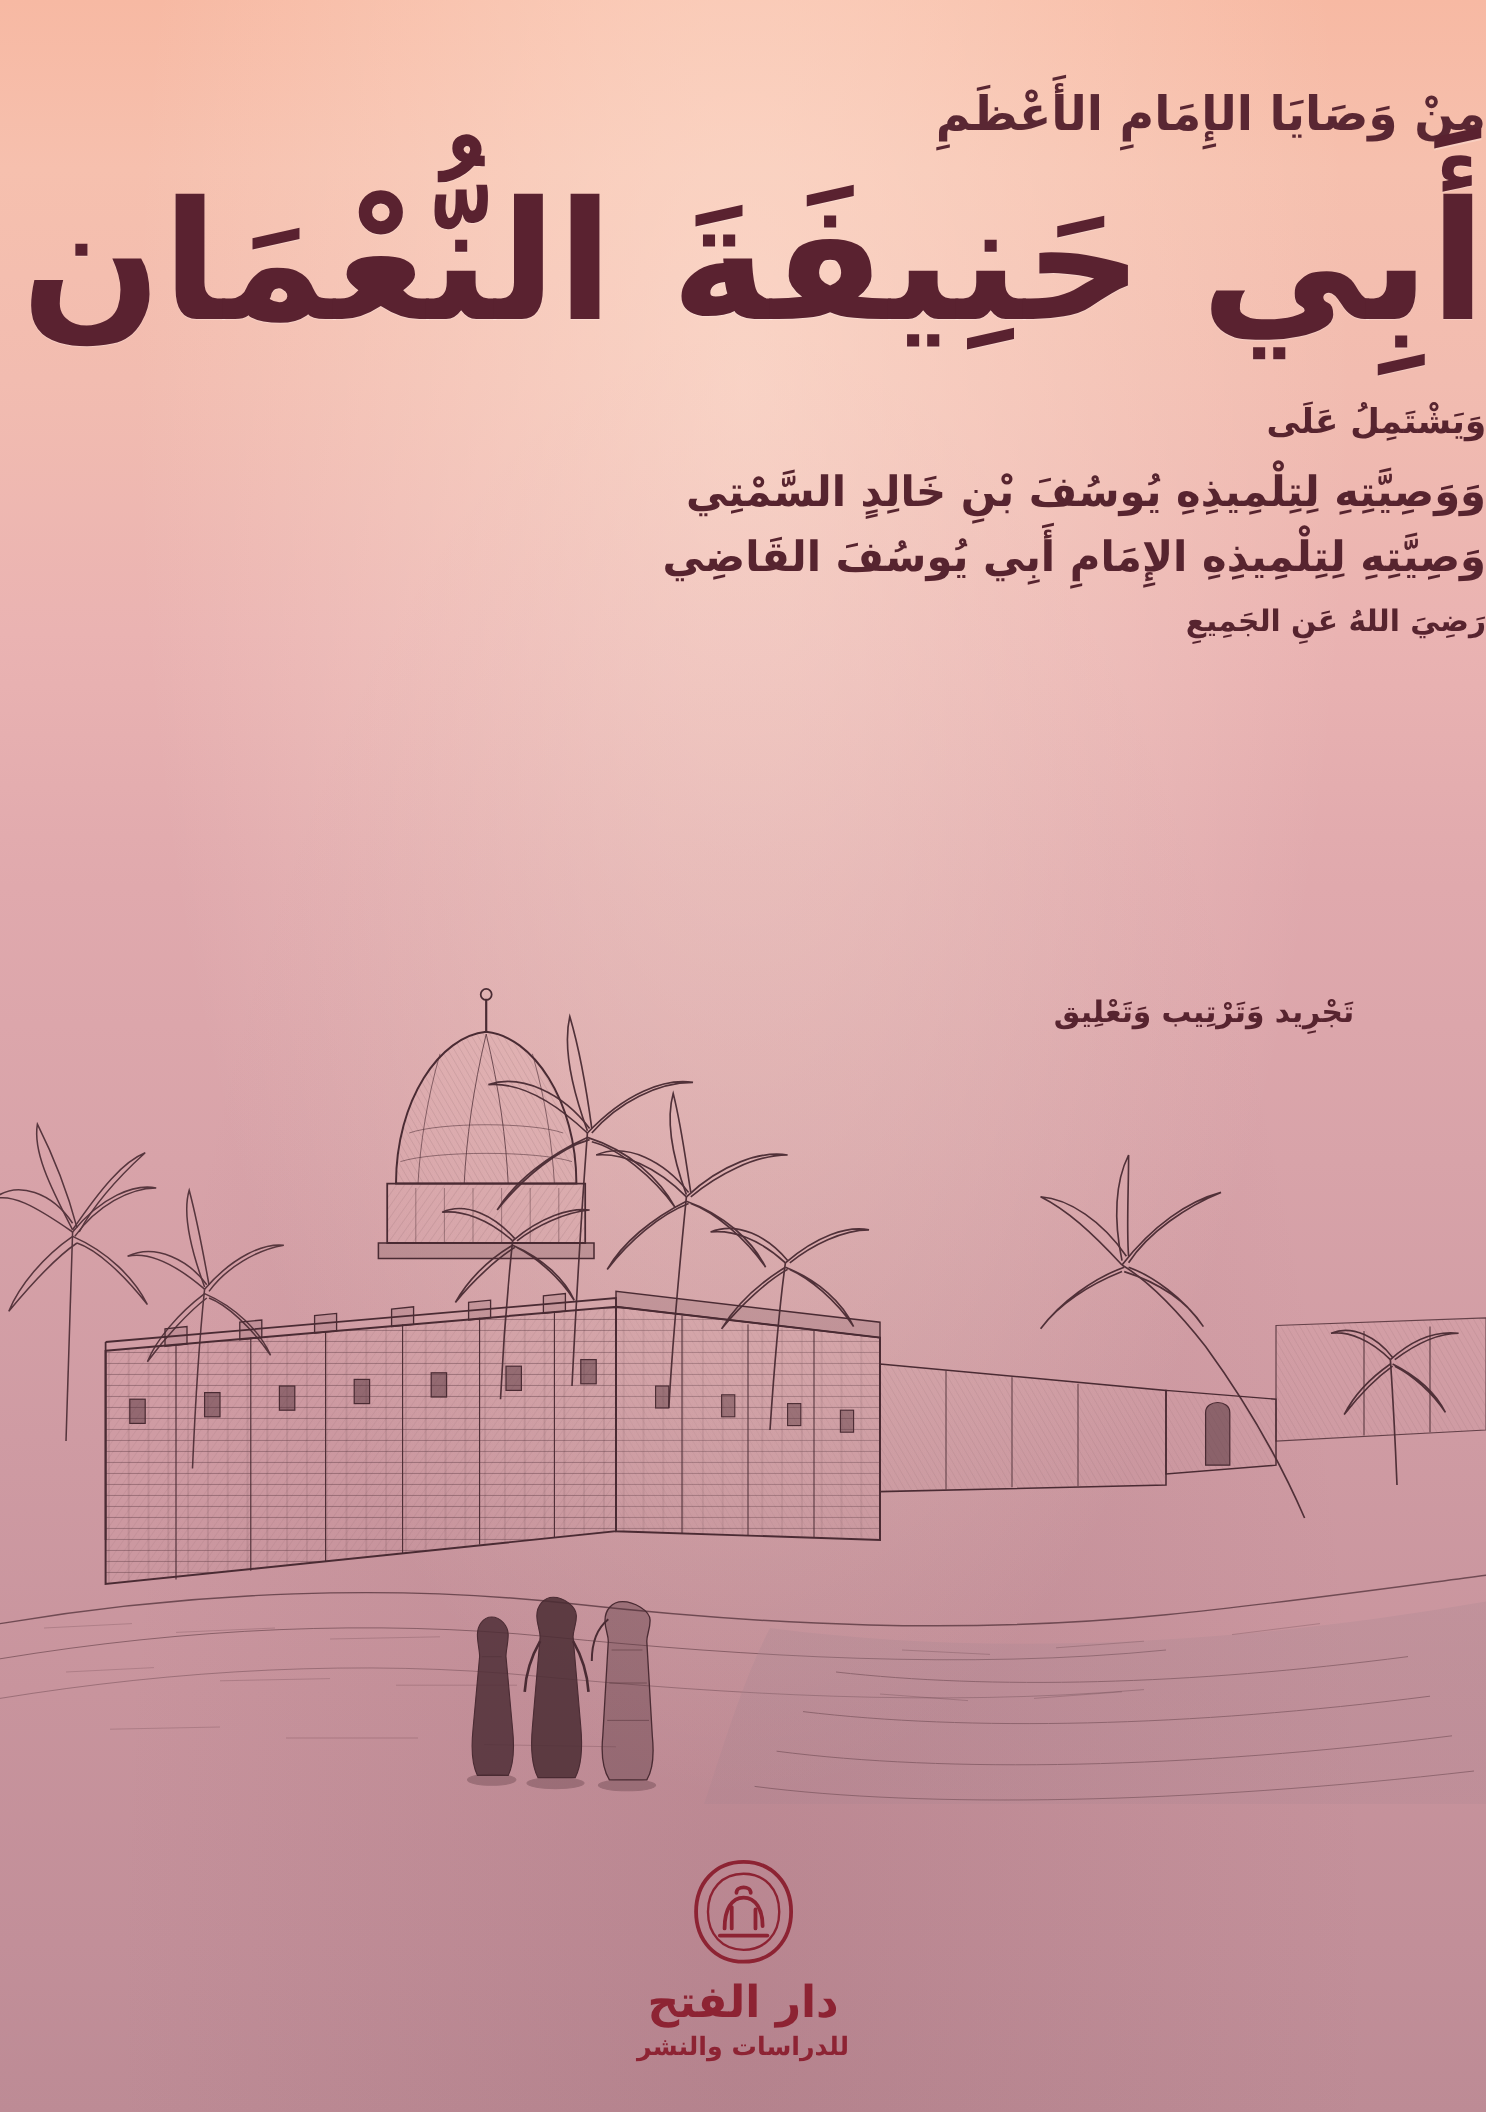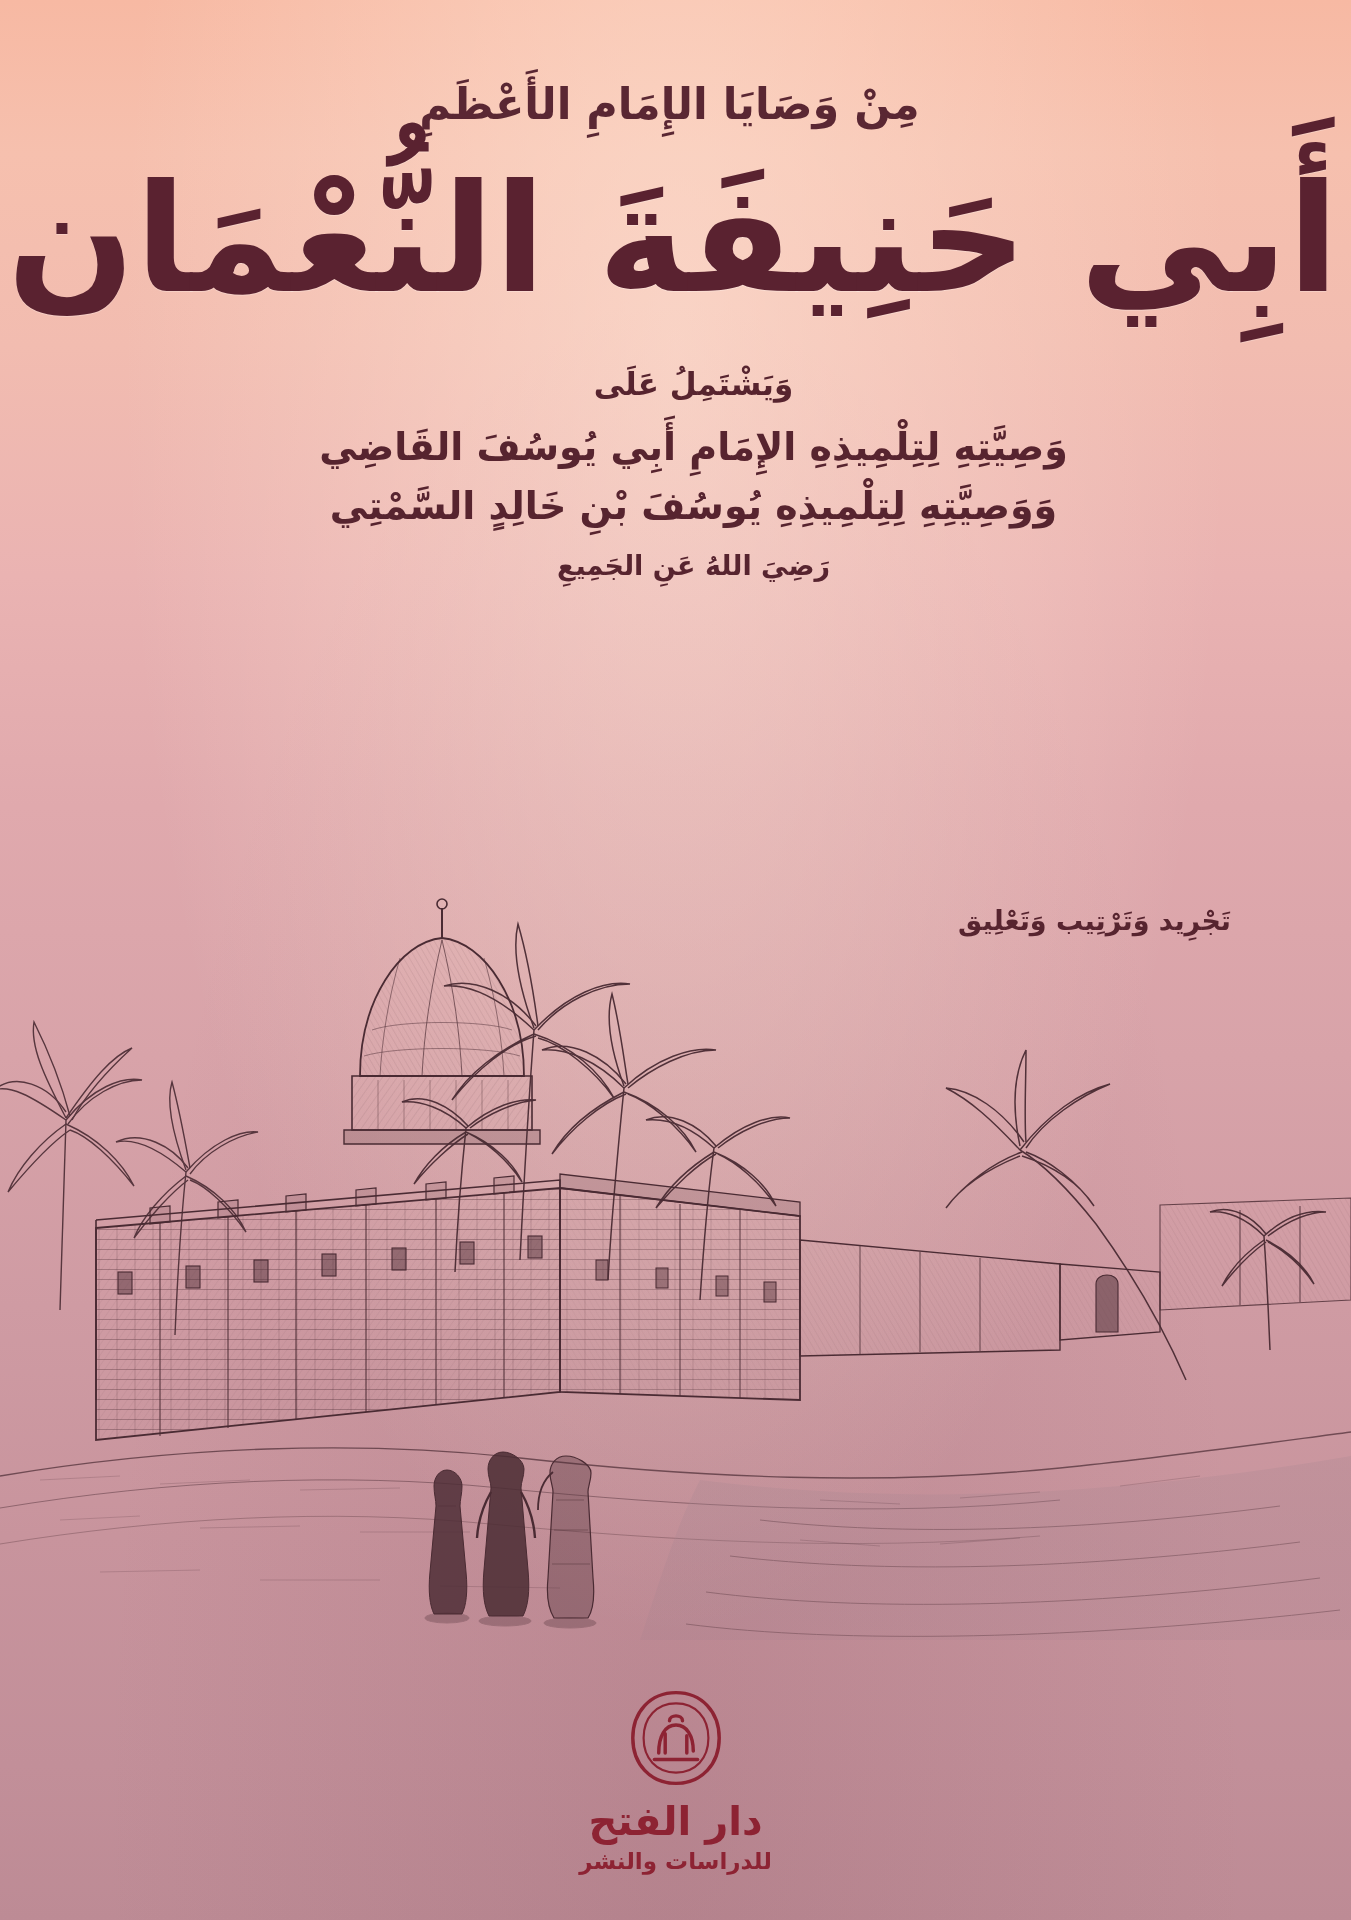--- a/index.html
+++ b/index.html
@@ -37,22 +37,22 @@
       radial-gradient(ellipse at 50% 18%, rgba(255,230,215,0.55) 0%, rgba(255,230,215,0.0) 58%),
       radial-gradient(ellipse at 50% 95%, rgba(120,70,85,0.13) 0%, rgba(120,70,85,0) 60%);
     pointer-events: none;
   }
 
   
   .textblock {
     position: absolute;
     top: 0;
     left: 0;
-    right: 12px;
-    text-align: center;
+    right: 0;
+    text-align: right;
     color: #4e2230;
   }
 
   .supertitle {
     margin-top: 78px;
     font-size: 43px;
     line-height: 1.25;
     color: #5a2733;
     font-family: "DejaVu Sans", sans-serif;
     font-weight: 600;
@@ -368,22 +368,22 @@
     </svg>
   </div>
 
   <div class="textblock">
     <div class="supertitle">مِنْ وَصَايَا الإِمَامِ الأَعْظَمِ</div>
 
     <div class="maintitle">أَبِي حَنِيفَةَ النُّعْمَان</div>
 
     <div class="subblock">
       <div class="sub-lead">وَيَشْتَمِلُ عَلَى</div>
+      <div class="sub-line">وَوَصِيَّتِهِ لِتِلْمِيذِهِ يُوسُفَ بْنِ خَالِدٍ السَّمْتِي</div>
       <div class="sub-line">وَصِيَّتِهِ لِتِلْمِيذِهِ الإِمَامِ أَبِي يُوسُفَ القَاضِي</div>
-      <div class="sub-line">وَوَصِيَّتِهِ لِتِلْمِيذِهِ يُوسُفَ بْنِ خَالِدٍ السَّمْتِي</div>
       <div class="sub-tail">رَضِيَ اللهُ عَنِ الجَمِيعِ</div>
     </div>
   </div>
 
   <div class="editorblock">
     <div class="editor-role">تَجْرِيد وَتَرْتِيب وَتَعْلِيق</div>
   </div>
 
   <div class="publisher">
     <svg class="pub-logo" viewBox="0 0 100 100" aria-hidden="true">

